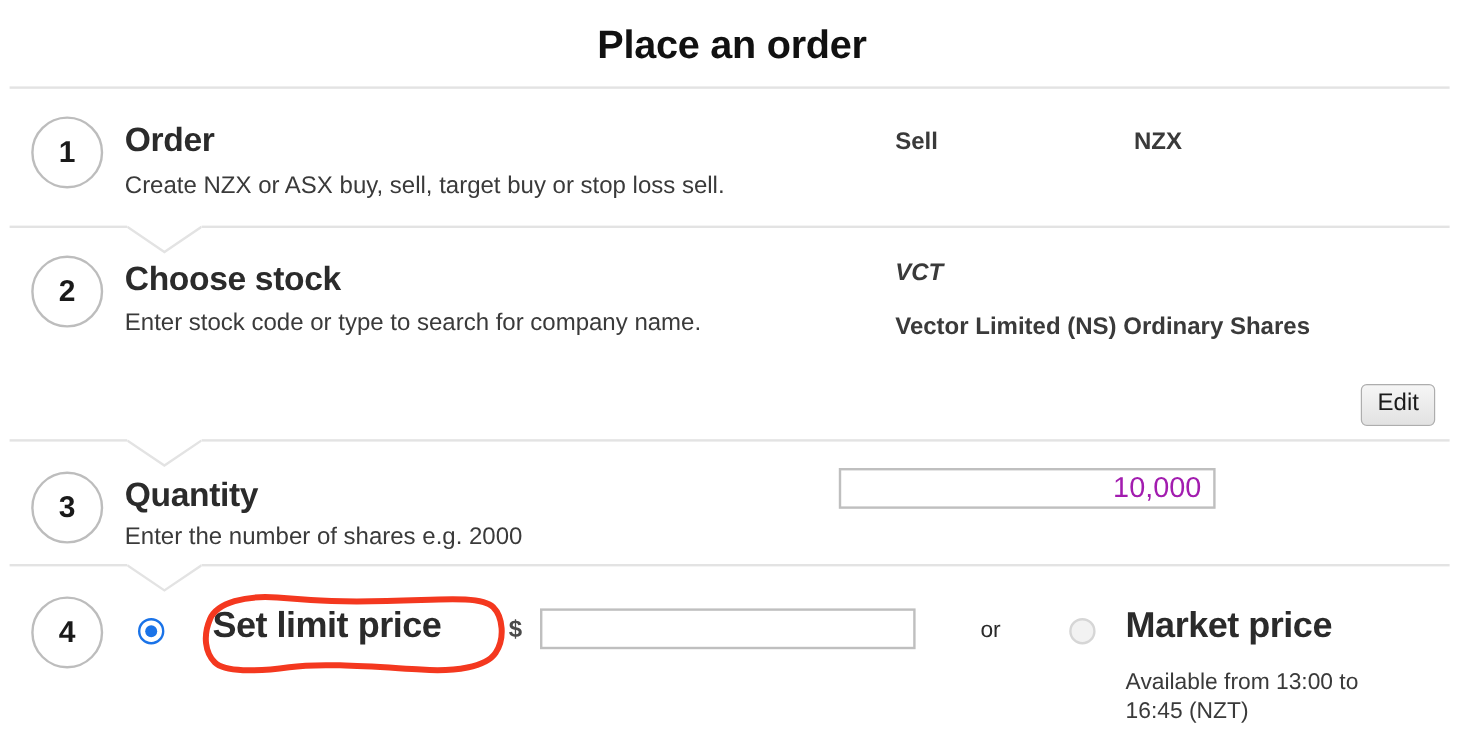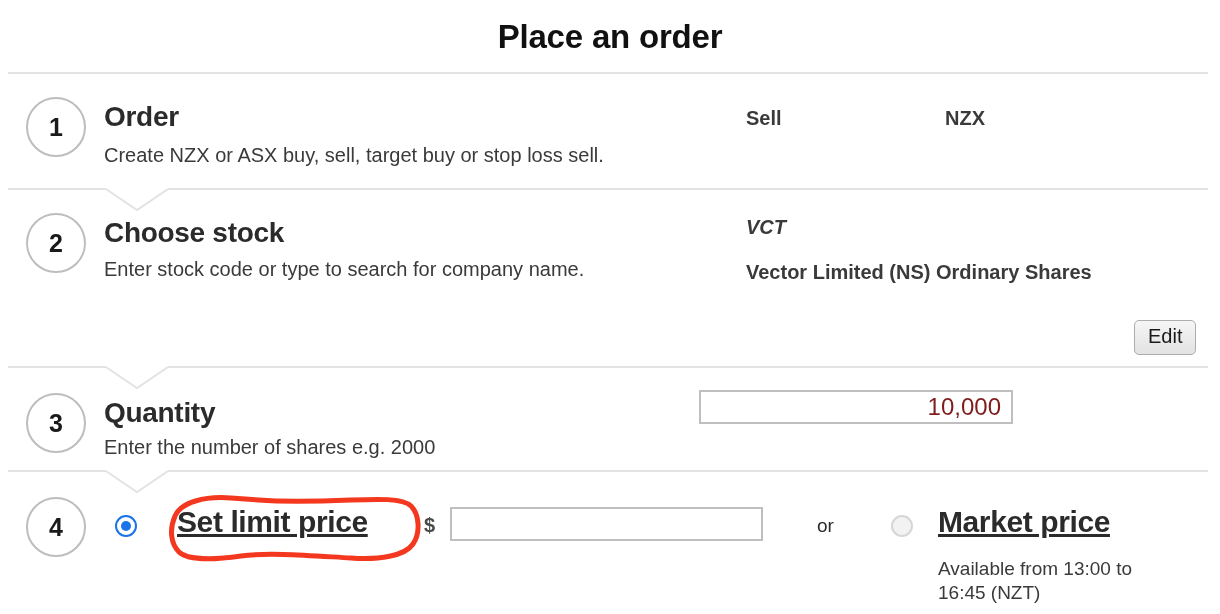--- a/index.html
+++ b/index.html
@@ -133,21 +133,21 @@
   }
 
   
   .text-input {
     position: absolute;
     box-sizing: border-box;
     border: 2px solid #bfbfbf;
     background: #ffffff;
     font-family: "Liberation Sans", sans-serif;
     font-size: 24px;
-    color: #7f1d1d;
+    color: #a21caf;
     padding: 0 10px;
     outline: none;
   }
   .text-input.right { text-align: right; }
 
   .dollar-sign {
     position: absolute;
     font-size: 20px;
     font-weight: bold;
     color: #4a4a4a;
@@ -180,21 +180,20 @@
     background: #f2f2f2;
   }
 
   .opt-label {
     position: absolute;
     font-size: 30px;
     font-weight: bold;
     color: #2b2b2b;
     white-space: nowrap;
     letter-spacing: -0.4px;
-    text-decoration: underline;
   }
 
   .or-label {
     position: absolute;
     font-size: 19px;
     font-weight: normal;
     color: #2b2b2b;
   }
 
   .avail-note {

